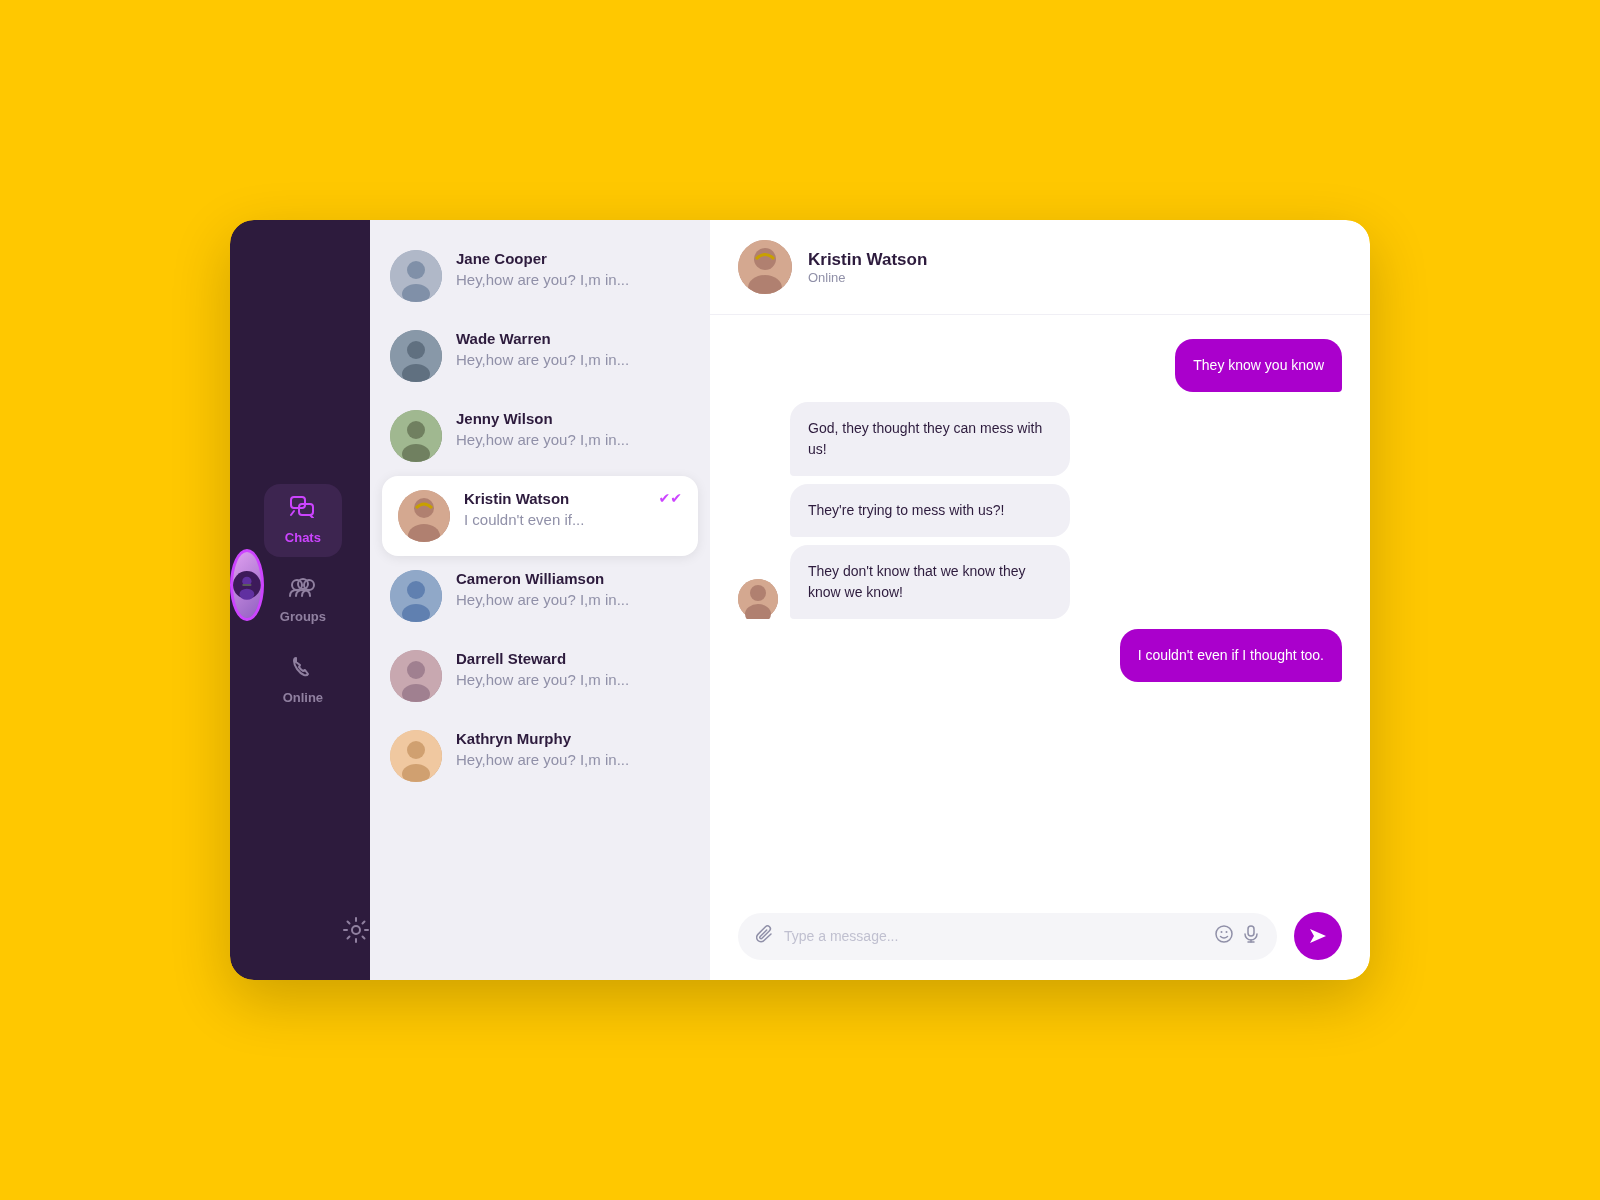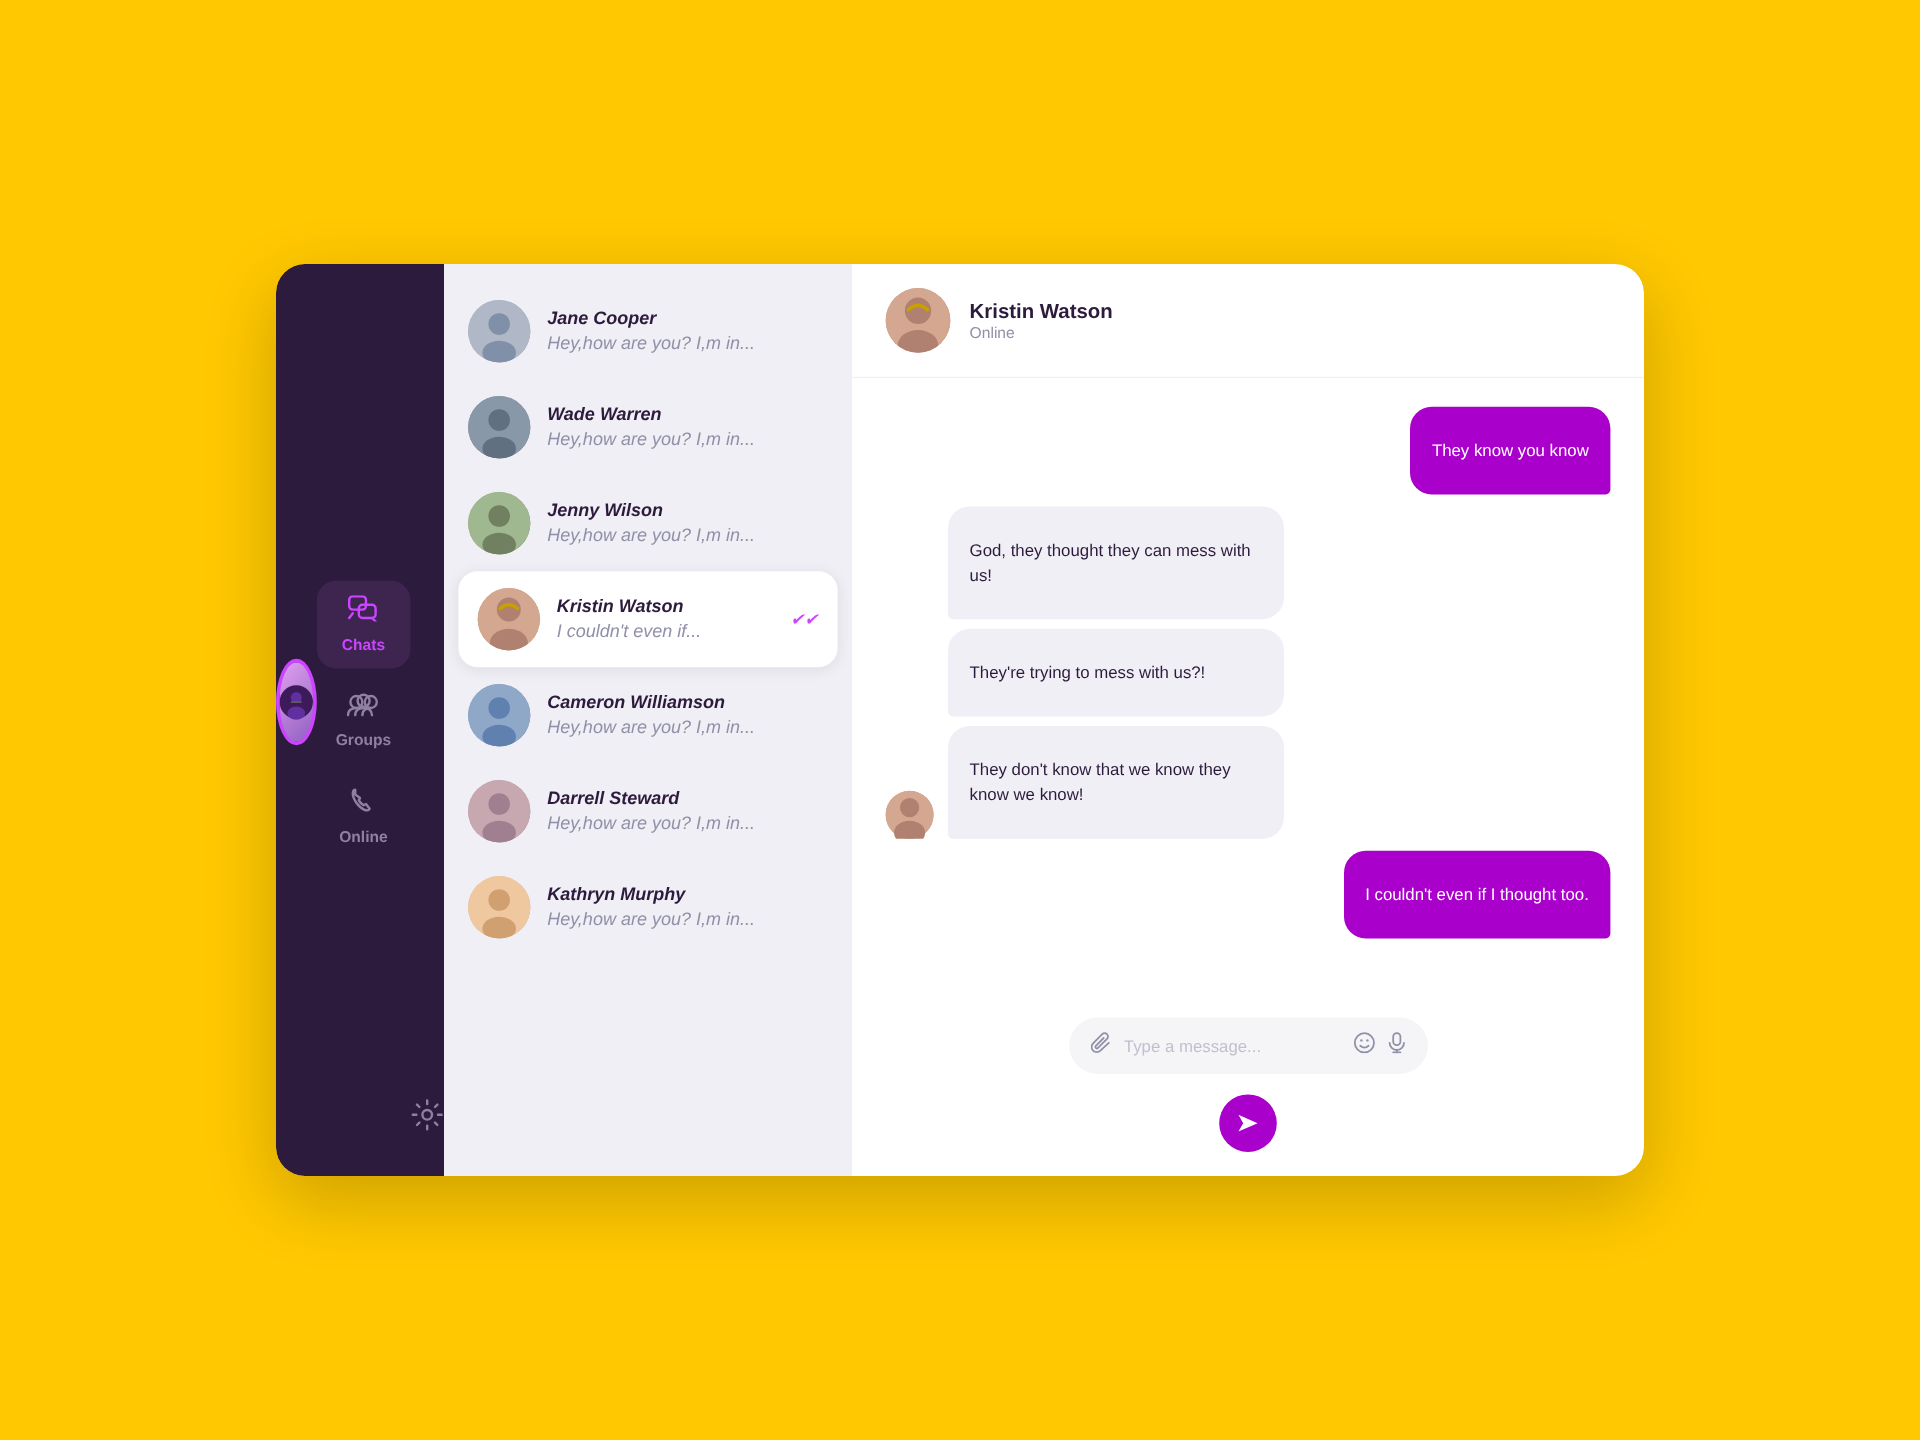--- a/index.html
+++ b/index.html
@@ -89,27 +89,26 @@
     .chat-list-panel {
       width: 340px;
       background-color: #F0EFF5;
       display: flex;
       flex-direction: column;
       overflow-y: auto;
       padding: 16px 0;
     }
     .chat-item {
       display: flex;
-      align-items: center;
+      align-items: flex-start;
       padding: 14px 20px;
       gap: 14px;
       cursor: pointer;
       border-radius: 0;
       transition: background 0.15s;
-      font-style: italic;
     }
     .chat-item.active {
       background-color: #FFFFFF;
       border-radius: 16px;
       margin: 0 12px;
       padding: 14px 16px;
       box-shadow: 0 2px 12px rgba(0,0,0,0.08);
     }
     .chat-avatar {
       width: 52px;
@@ -228,21 +227,21 @@
       flex-shrink: 0;
       align-self: flex-end;
     }
     .msg-bubbles {
       display: flex;
       flex-direction: column;
       gap: 8px;
       max-width: 280px;
     }
     .bubble {
-      padding: 26px 18px;
+      padding: 16px 18px;
       border-radius: 18px;
       font-size: 14px;
       line-height: 1.5;
     }
     .bubble.received {
       background-color: #F0EFF5;
       color: #2D1B3D;
       border-bottom-left-radius: 4px;
     }
     .bubble.sent {
@@ -255,21 +254,20 @@
       display: flex;
       flex-direction: column;
       align-items: flex-end;
       gap: 8px;
     }
     .chat-input-area {
       padding: 16px 28px 20px;
       display: flex;
       align-items: center;
       gap: 17px;
-      flex-direction: column;
     }
     .input-box {
       flex: 1;
       display: flex;
       align-items: center;
       background-color: #F5F5F8;
       border-radius: 30px;
       padding: 12px 18px;
       gap: 10px;
     }

